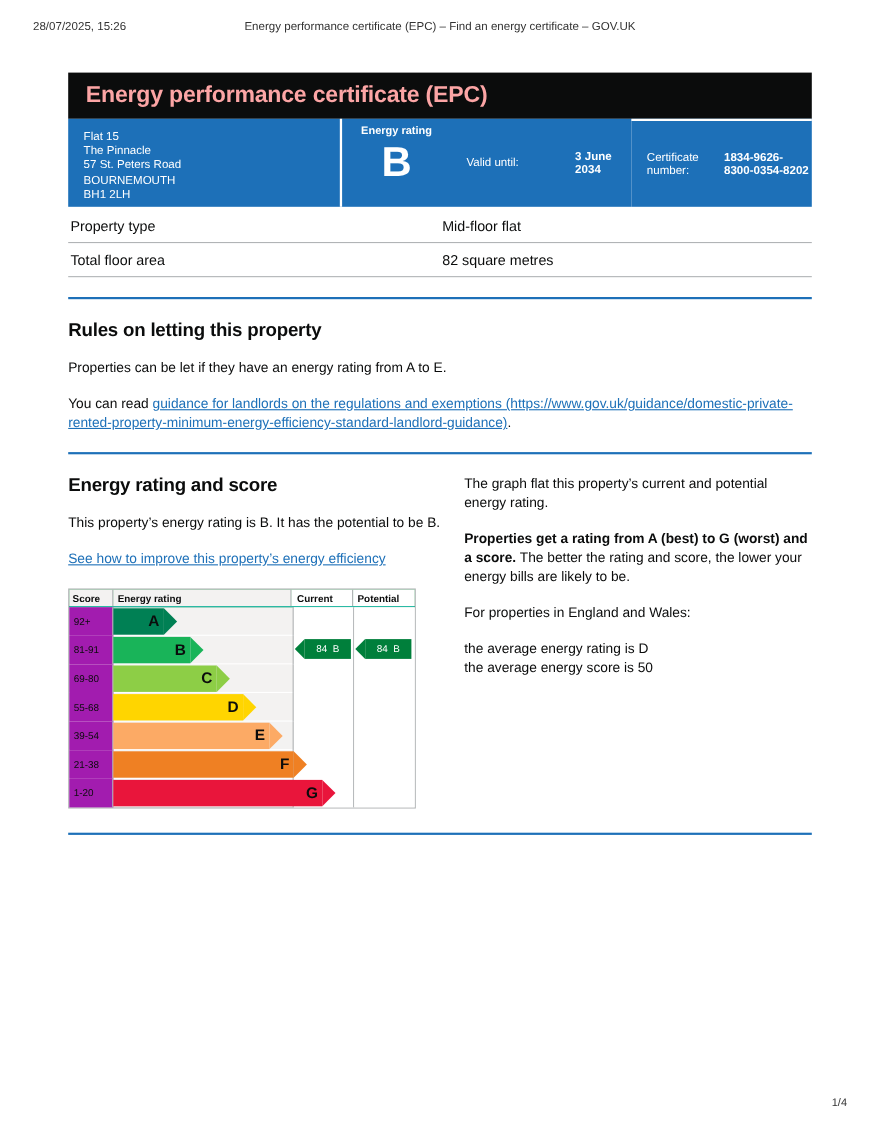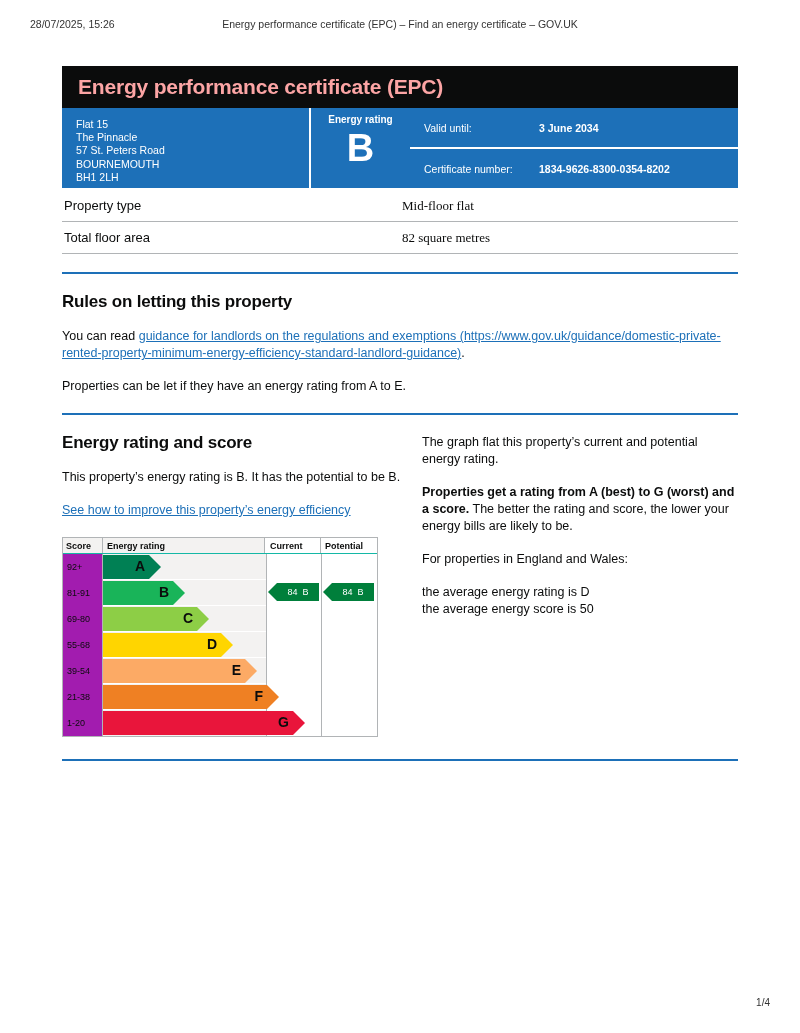--- a/index.html
+++ b/index.html
@@ -119,21 +119,20 @@
   .rating-box .rb-letter {
     font-size: 38px;
     font-weight: bold;
     line-height: 40px;
     margin-top: 2px;
   }
 
   .meta-box {
     flex: 1;
     display: flex;
-    flex-direction: column;
     justify-content: flex-end;
   }
   .meta-row {
     background: #1d70b8;
     color: #ffffff;
     flex: 1;
     display: flex;
     align-items: center;
     padding-left: 14px;
     font-size: 10.5px;
@@ -144,21 +143,21 @@
 
   
   .detail-row {
     display: flex;
     border-bottom: 1px solid #b1b4b6;
     padding: 8px 0 7px 0;
     font-size: 13px;
   }
   .detail-row.first { border-top: none; padding-top: 10px; }
   .detail-key { width: 340px; padding-left: 2px; }
-  .detail-val { flex: 1; font-family: Liberation Serif, serif; }
+  .detail-val { flex: 1; }
 
   .rule-thick {
     border: none;
     border-top: 2px solid #1d70b8;
     margin: 18px 0 0 0;
     height: 0;
   }
 
   h2.section {
     font-size: 17px;
@@ -366,22 +365,22 @@
     <div class="detail-val">Mid-floor flat</div>
   </div>
   <div class="detail-row">
     <div class="detail-key">Total floor area</div>
     <div class="detail-val">82 square metres</div>
   </div>
 
   <hr class="rule-thick">
 
   <h2 class="section">Rules on letting this property</h2>
+  <p class="body">Properties can be let if they have an energy rating from A to E.</p>
   <p class="body"><span>You can read </span><a class="govlink" href="#">guidance for landlords on the regulations and exemptions (https://www.gov.uk/guidance/domestic-private-rented-property-minimum-energy-efficiency-standard-landlord-guidance)</a><span>.</span></p>
-  <p class="body">Properties can be let if they have an energy rating from A to E.</p>
 
   <hr class="rule-thick">
 
   <div class="two-col">
 
     <div class="col-left">
       <h2 class="section">Energy rating and score</h2>
       <p class="body">This property’s energy rating is B. It has the potential to be B.</p>
       <p class="body"><a class="govlink" href="#">See how to improve this property’s energy efficiency</a></p>
 

